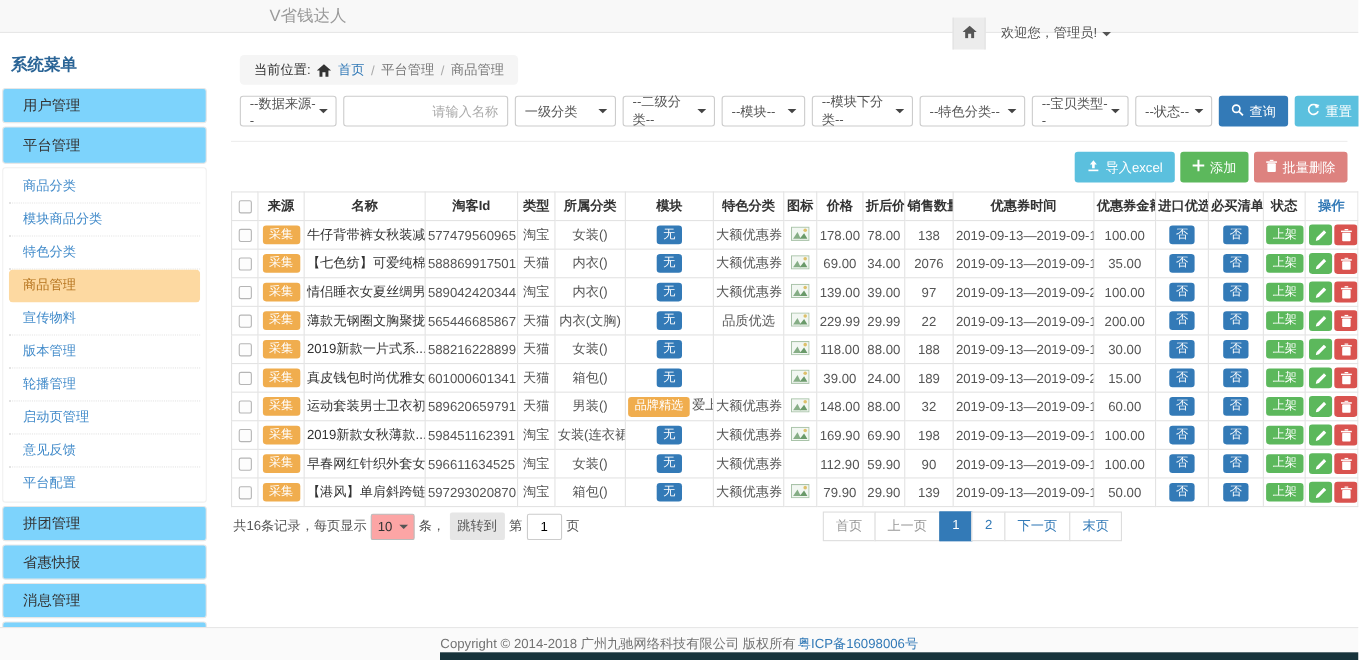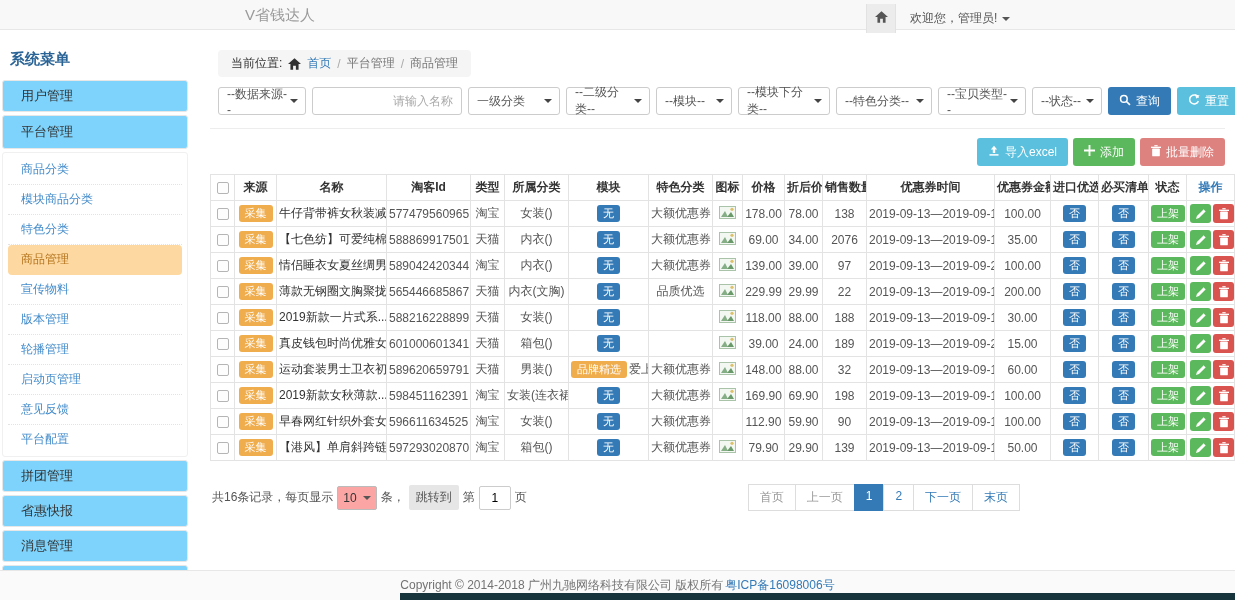--- a/index.html
+++ b/index.html
@@ -5,21 +5,21 @@
   * { box-sizing: border-box; margin: 0; padding: 0; }
   html,body { width:1235px; height:600px; }
   body {
     position: relative;
     font-family: "Liberation Sans", "DejaVu Sans", sans-serif;
     font-size: 12px; color:#333; background:#fff; overflow:hidden;
   }
   
   .header { position:absolute; top:0; left:0; right:0; height:30px; background:#f8f8f8; border-bottom:1px solid #e7e7e7; z-index:5; }
   .brand { position:absolute; left:245px; top:0; line-height:29px; color:#9a9a9a; font-size:15px; }
-  .header-right { position:absolute; left:866px; top:4px; height:29px; display:flex; align-items:center; }
+  .header-right { position:absolute; left:866px; top:16px; height:29px; display:flex; align-items:center; }
   .home-box { width:30px; height:29px; background:#ececec; border-left:1px solid #e2e2e2; border-right:1px solid #e2e2e2; display:flex; align-items:center; justify-content:center; color:#555; cursor:pointer; }
   .welcome { margin-left:14px; color:#555; display:flex; align-items:center; gap:5px; cursor:pointer; }
   .caret-down { width:0; height:0; border-left:4px solid transparent; border-right:4px solid transparent; border-top:4px solid #555; display:inline-block; }
   
   .sidebar { position:absolute; left:0; top:44px; width:190px; z-index:1; }
   .sidebar-title { color:#2a6496; font-weight:bold; font-size:15px; padding:6px 0 11px 10px; }
   .side-group { background:#7dd3fc; border:1px solid #e7e7e7; border-radius:3px; margin:0 2px 3px 2px; padding:7px 0 7px 18px; color:#333; font-size:13px; cursor:pointer; }
   .side-group.bottom { padding:6px 0 6px 18px; }
   .side-sub { background:#fff; border:1px solid #f0f0f0; border-radius:3px; margin:0 2px 3px 2px; padding:2px 5px; }
   .side-sub-item { padding:6px 0 6px 13px; color:#428bca; border-bottom:1px dotted #e3e3e3; cursor:pointer; font-size:12px; }
@@ -55,21 +55,21 @@
   .cb { display:inline-block; width:12px; height:12px; border:1px solid #b5b5b5; border-radius:2px; background:#fdfdfd; vertical-align:middle; cursor:pointer; }
   .badge { display:inline-block; padding:2px 6px; border-radius:3px; color:#fff; font-size:11px; line-height:1.2; }
   .b-orange { background:#f0ad4e; }
   .b-blue { background:#337ab7; cursor:pointer; }
   .b-green { background:#5cb85c; cursor:pointer; }
   .module-text { color:#555; margin-left:2px; }
   .op-btn { display:inline-flex; width:21px; height:19px; border-radius:3px; align-items:center; justify-content:center; margin:0 1px; cursor:pointer; vertical-align:middle; }
   .op-edit { background:#5cb85c; }
   .op-del { background:#d9534f; }
   
-  .pager-row { display:flex; align-items:center; margin-top:23px; color:#555; }
+  .pager-row { display:flex; align-items:center; margin-top:4px; color:#555; }
   .pager-left { display:flex; align-items:center; gap:4px; margin-left:2px; }
   .pp-select { height:24px; border:1px solid #bbb; border-radius:2px; background:#fca5a5; display:inline-flex; align-items:center; gap:6px; padding:0 5px; cursor:pointer; color:#333; }
   .jump-label { background:#e6e6e6; padding:4px 7px; border-radius:2px; color:#555; cursor:pointer; }
   .jump-input { width:32px; height:24px; border:1px solid #ccc; border-radius:2px; text-align:center; font-family:inherit; font-size:12px; }
   .pages { display:flex; margin-left:222px; }
   .page-btn { border:1px solid #ddd; padding:4px 11px; color:#337ab7; margin-left:-1px; background:#fff; cursor:pointer; }
   .page-btn.disabled { color:#999; }
   .page-btn.active { background:#337ab7; border-color:#337ab7; color:#fff; }
   
   .footer { position:absolute; left:0; right:0; top:570px; height:30px; background:#fafafa; border-top:1px solid #e7e7e7; display:flex; align-items:center; justify-content:center; color:#737373; z-index:4; }

